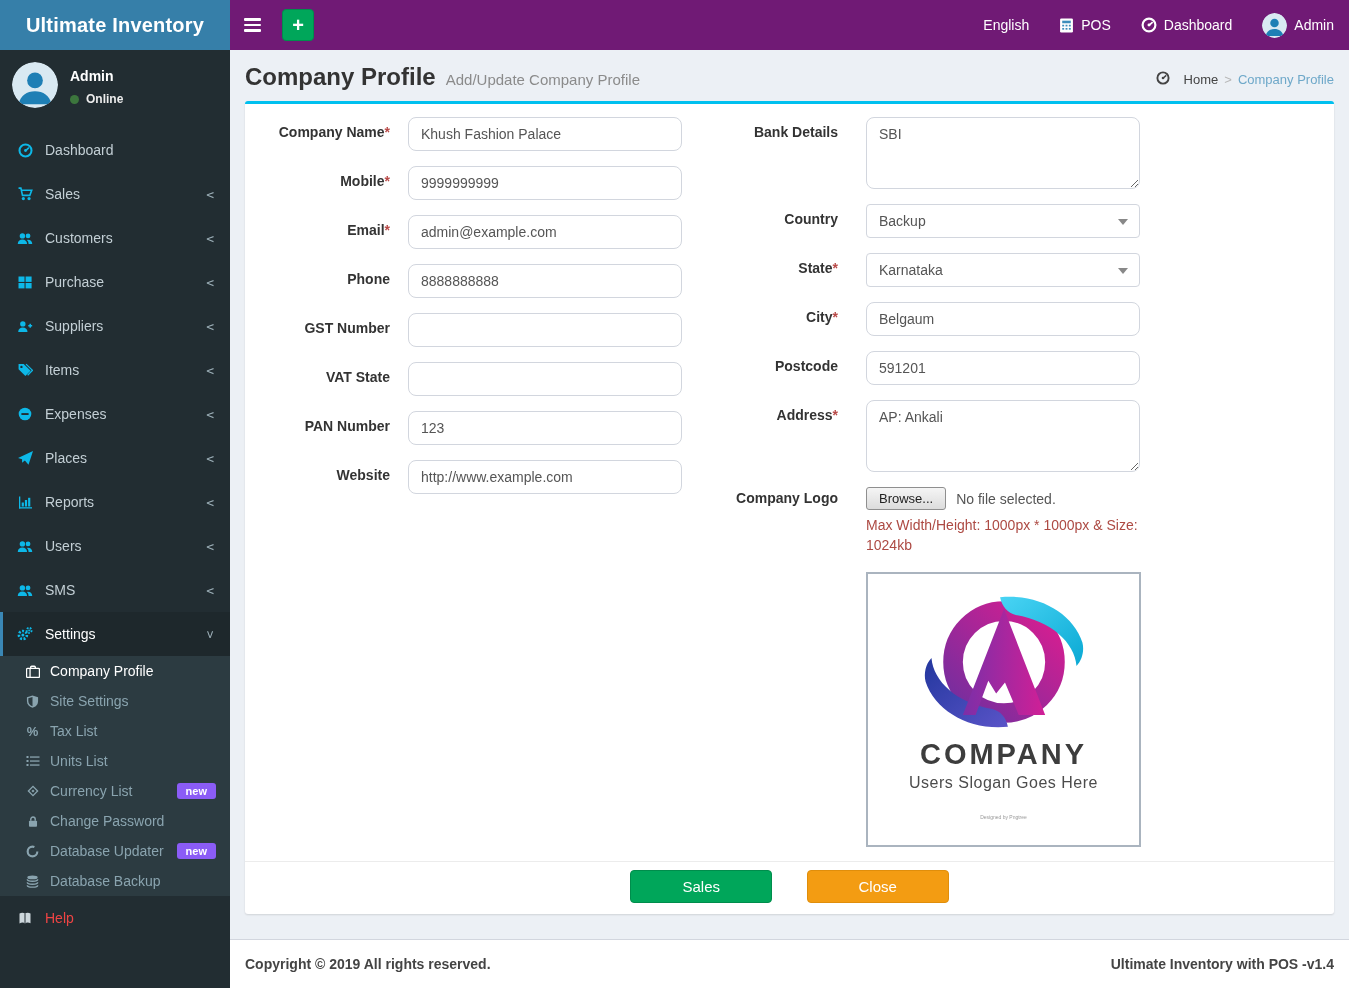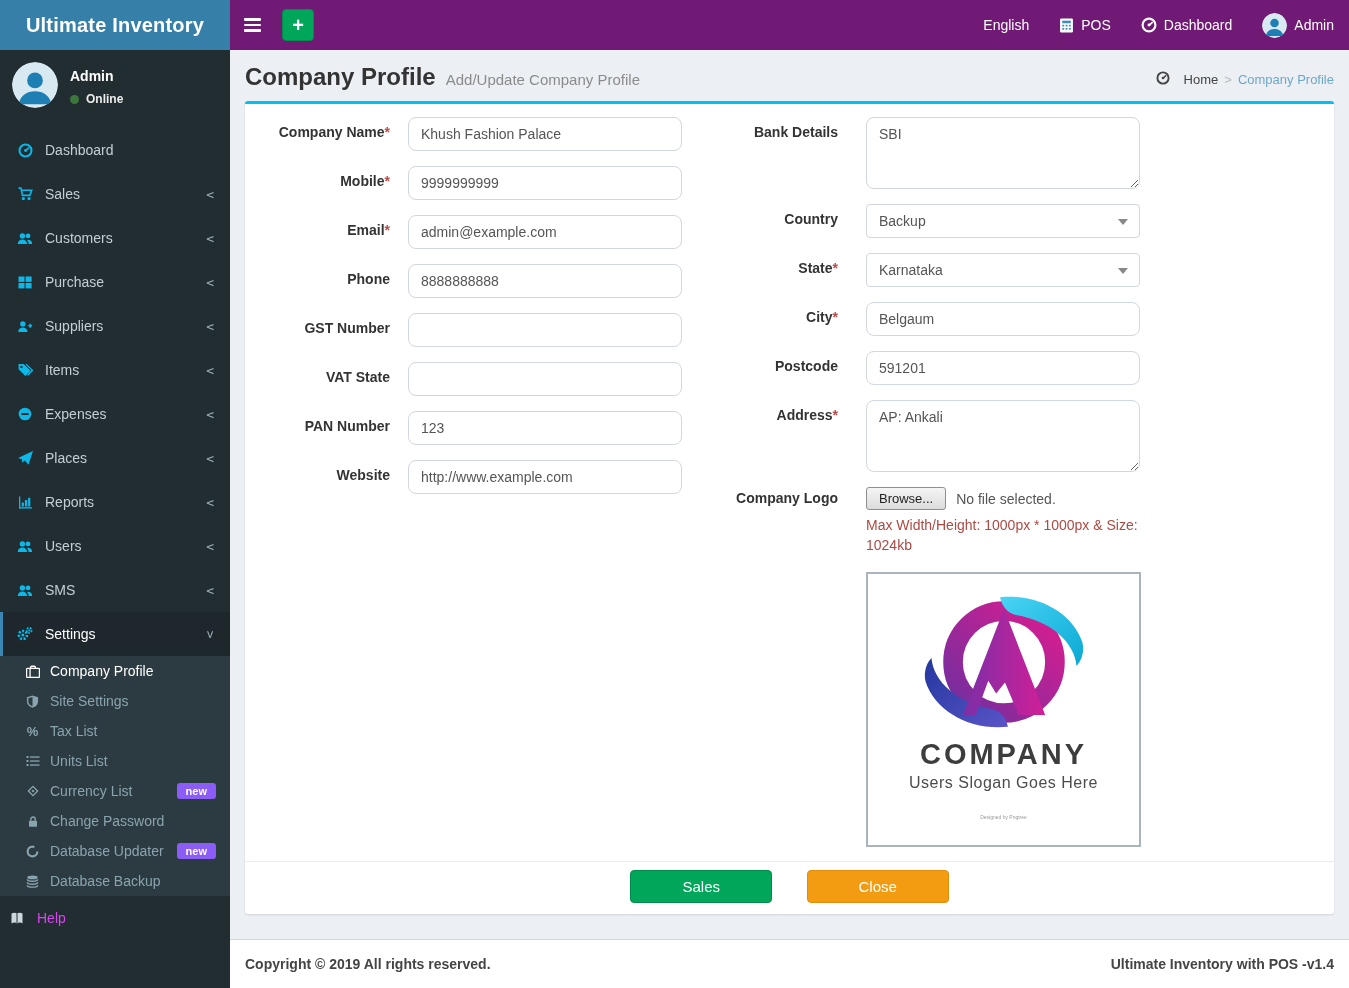--- a/index.html
+++ b/index.html
@@ -397,21 +397,21 @@
             <path d="M1.4 4.6c0 1.2 2.5 2.1 5.6 2.1s5.6-.9 5.6-2.1" fill="none" stroke="currentColor" stroke-width="1.5"></path>
             <path d="M1.4 7.8c0 1.2 2.5 2.1 5.6 2.1s5.6-.9 5.6-2.1" fill="none" stroke="currentColor" stroke-width="1.5"></path>
             <path d="M1.4 11c0 1.2 2.5 2.1 5.6 2.1s5.6-.9 5.6-2.1" fill="none" stroke="currentColor" stroke-width="1.5"></path>
           </svg>
         </span>
       <span class="lbl">Database Backup</span>
     </li>
   </ul>
 
   <ul class="menu" style="margin-top:0;">
-    <li class="mi" style="color:#d946ef;padding-left:8px;">
+    <li class="mi" style="color:#ef4444;">
       <span class="ic" style="color:#cdd7dc;">
           <svg width="14" height="13" viewBox="0 0 14 13">
             <path d="M1.5 1.6C3.4.6 5.6.6 7 1.8c1.4-1.2 3.6-1.2 5.5-.2v9.6c-1.9-1-4.1-1-5.5.2-1.4-1.2-3.6-1.2-5.5.2z" fill="currentColor"></path>
             <path d="M7 1.8v9.6" stroke="#222d32" stroke-width="1"></path>
           </svg>
         </span>
       <span class="lbl">Help</span>
     </li>
   </ul>
 </aside>

